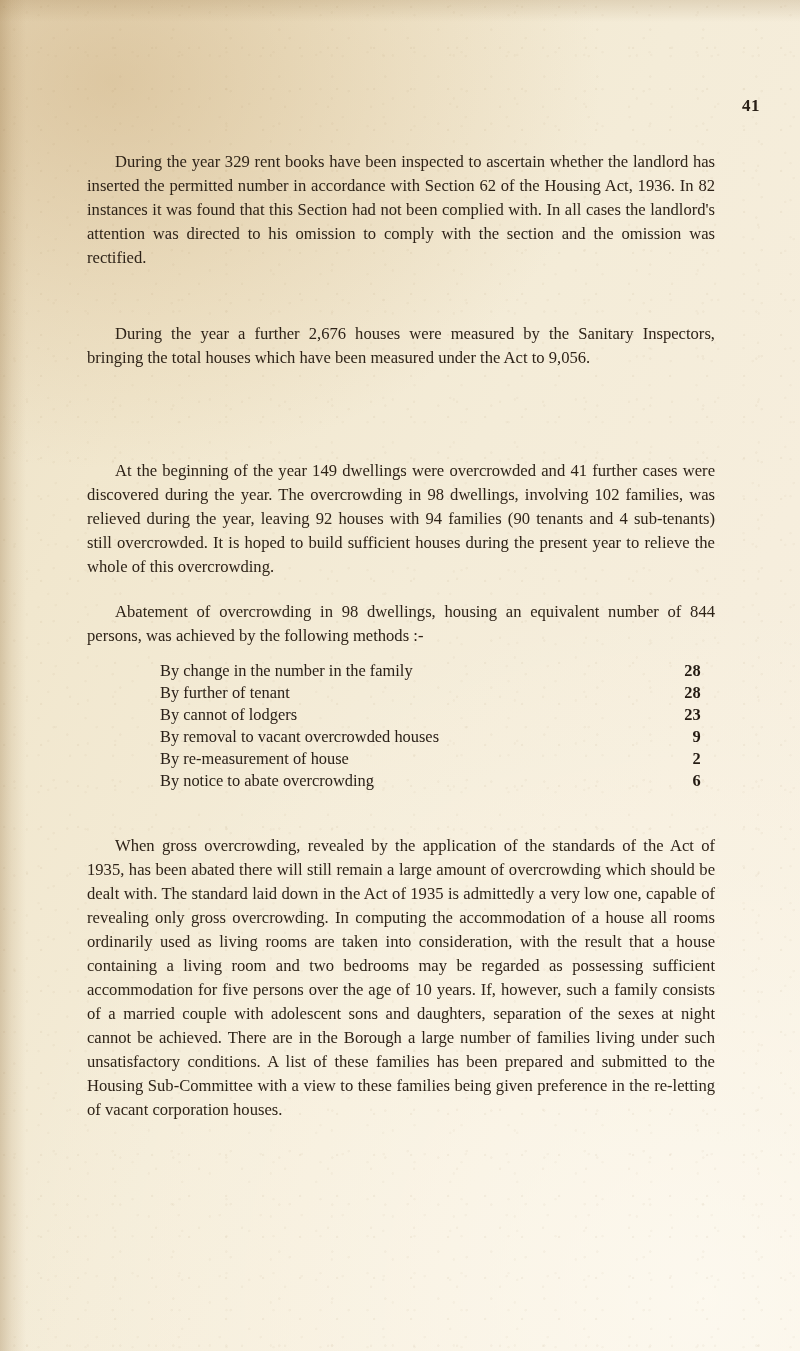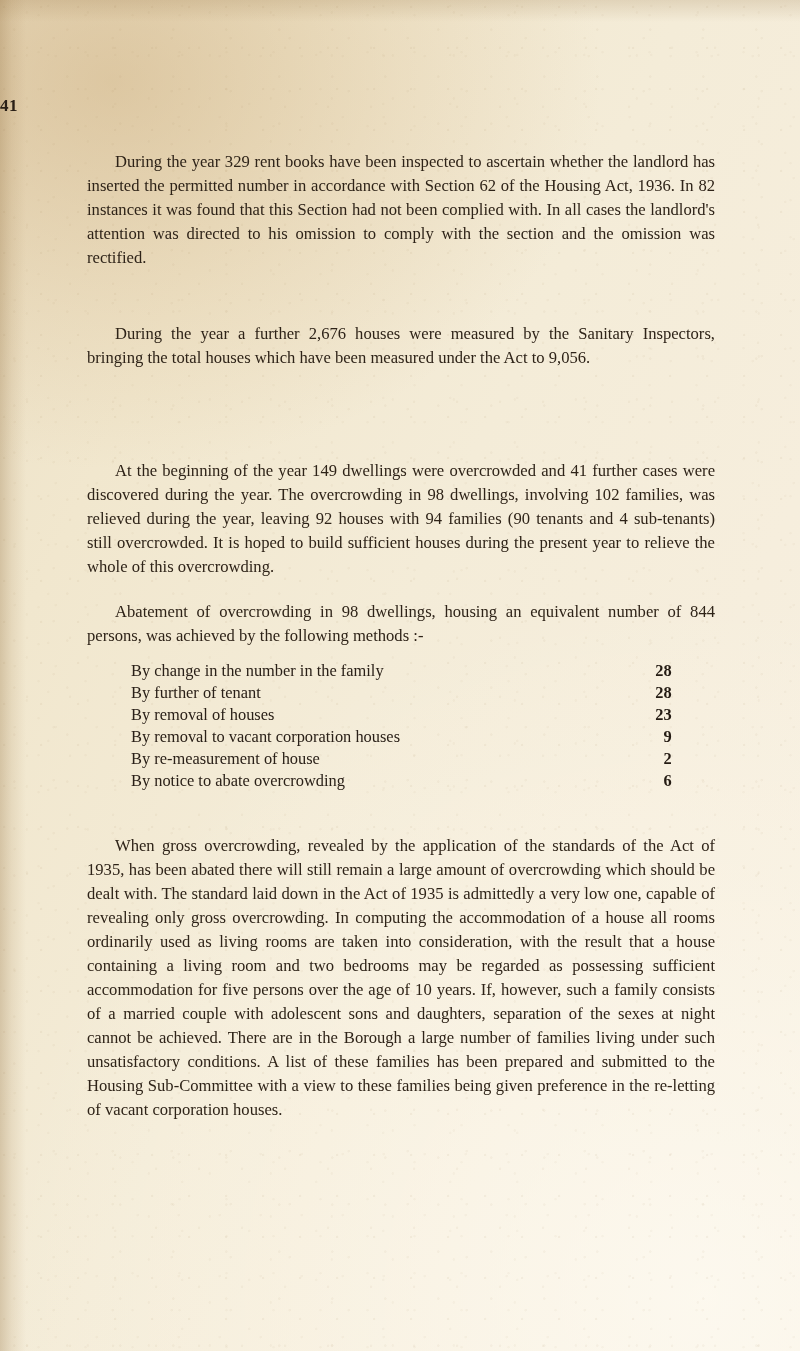--- a/index.html
+++ b/index.html
@@ -79,21 +79,21 @@
     position: relative;
     z-index: 2;
   }
 
   
   .folio {
     position: absolute;
     top: 96px;
     left: 0;
     width: 760px;
-    text-align: left;
+    text-align: right;
     font-weight: bold;
     font-size: 17px;
     letter-spacing: 0.5px;
     color: #2a2017;
   }
 
   
   .textblock {
     position: absolute;
     left: 87px;
@@ -155,39 +155,39 @@
     </div>
 
     <div class="textblock" style="top:448px;margin-top:11px;">
       <p class="para">At the beginning of the year 149 dwellings were overcrowded and 41 further cases were discovered during the year. The overcrowding in 98 dwellings, involving 102 families, was relieved during the year, leaving 92 houses with 94 families (90 tenants and 4 sub-tenants) still overcrowded. It is hoped to build sufficient houses during the present year to relieve the whole of this overcrowding.</p>
     </div>
 
     <div class="textblock" style="top:600px;">
       <p class="para">Abatement of overcrowding in 98 dwellings, housing an equivalent number of 844 persons, was achieved by the following methods :-</p>
     </div>
 
-    <div class="list-block" style="top:660px;">
+    <div class="list-block" style="top:660px;margin-left:29px;">
 
       <div class="list-row">
         <span class="list-label">By change in the number in the family</span>
         <span class="list-value">28</span>
       </div>
 
       <div class="list-row">
         <span class="list-label">By further of tenant</span>
         <span class="list-value">28</span>
       </div>
 
       <div class="list-row">
-        <span class="list-label">By removal of houses</span>
+        <span class="list-label">By cannot of lodgers</span>
         <span class="list-value">23</span>
       </div>
 
       <div class="list-row">
-        <span class="list-label">By removal to vacant corporation houses</span>
+        <span class="list-label">By removal to vacant overcrowded houses</span>
         <span class="list-value">9</span>
       </div>
 
       <div class="list-row">
         <span class="list-label">By re-measurement of house</span>
         <span class="list-value">2</span>
       </div>
 
       <div class="list-row">
         <span class="list-label">By notice to abate overcrowding</span>

